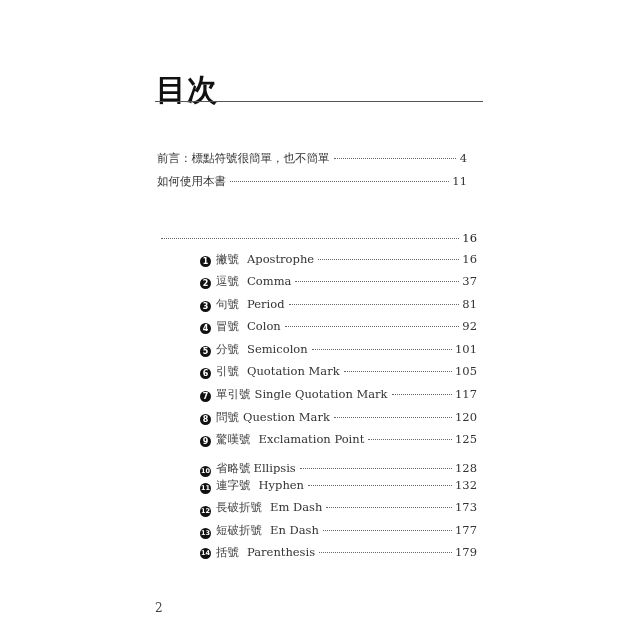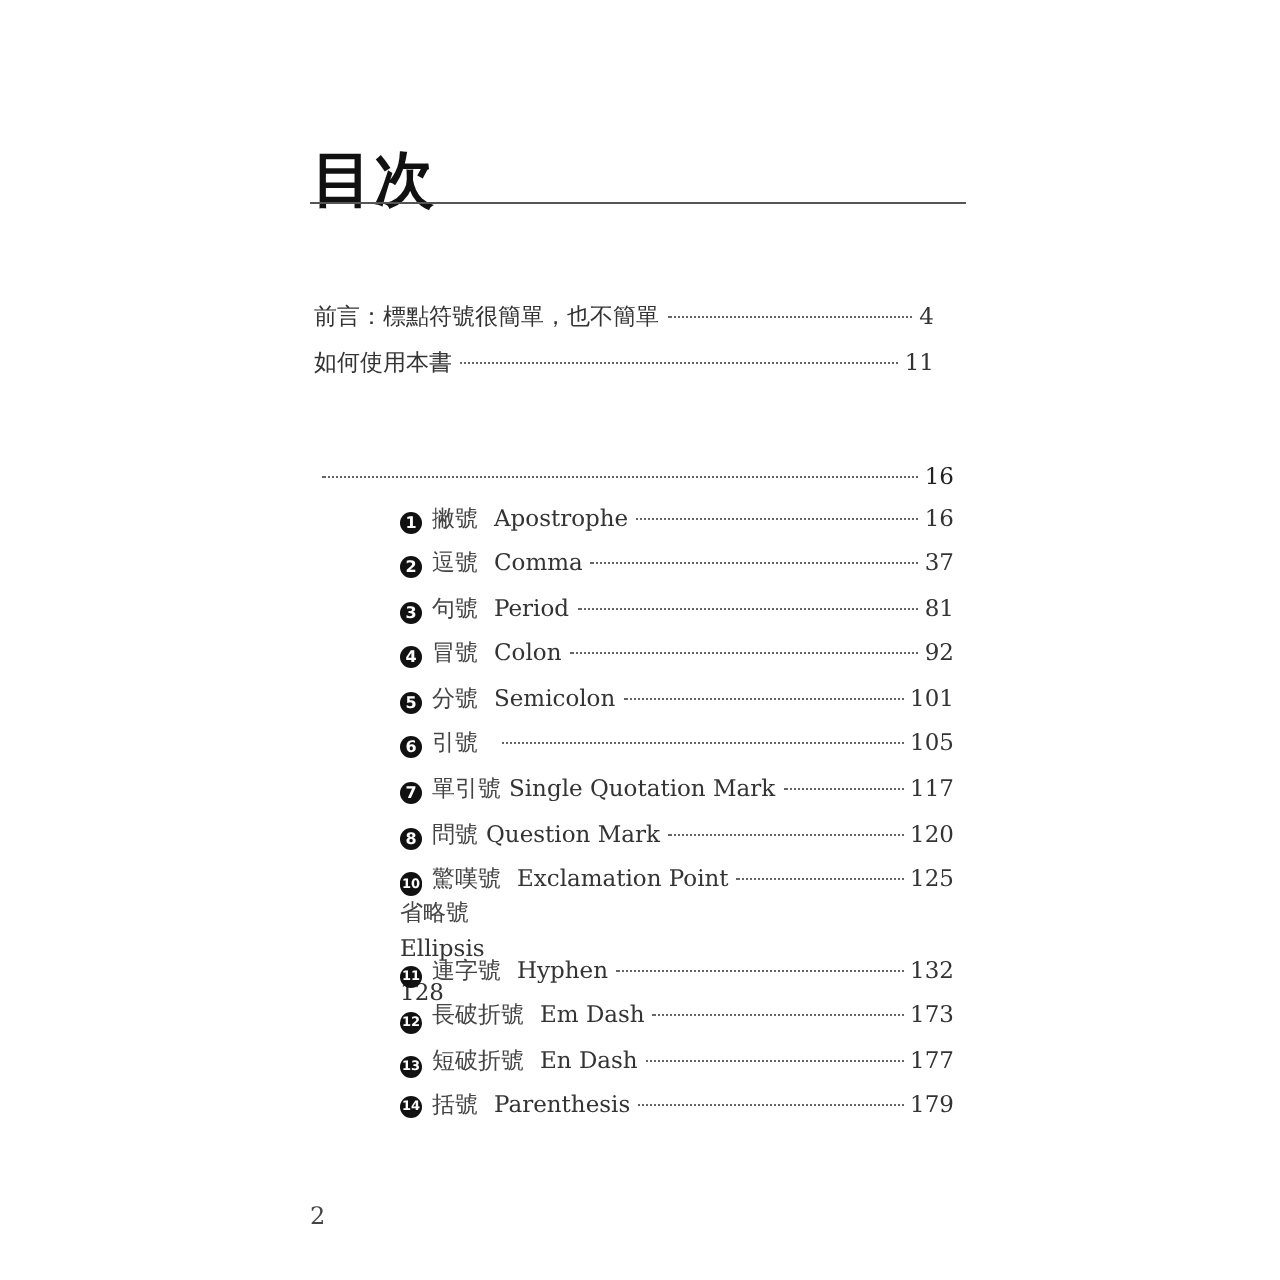--- a/index.html
+++ b/index.html
@@ -167,20 +167,21 @@
   <div class="toc-row chapter-row" style="top:340px;">
     <span class="num-badge">5</span>
     <span class="zh">分號</span>
     <span class="en">Semicolon</span>
     <span class="leader"></span>
     <span class="page-num">101</span>
   </div>
   <div class="toc-row chapter-row" style="top:362px;">
     <span class="num-badge">6</span>
     <span class="zh">引號</span>
+    <span class="en">Quotation Mark</span>
     <span class="leader"></span>
     <span class="page-num">105</span>
   </div>
   <div class="toc-row chapter-row" style="top:385px;">
     <span class="num-badge">7</span>
     <span class="zh" style="margin-right:4px;">單引號</span>
     <span class="en">Single Quotation Mark</span>
     <span class="leader"></span>
     <span class="page-num">117</span>
   </div>
@@ -191,21 +192,21 @@
     <span class="leader"></span>
     <span class="page-num">120</span>
   </div>
   <div class="toc-row chapter-row" style="top:430px;">
     <span class="num-badge">9</span>
     <span class="zh">驚嘆號</span>
     <span class="en">Exclamation Point</span>
     <span class="leader"></span>
     <span class="page-num">125</span>
   </div>
-  <div class="toc-row chapter-row" style="top:436px;flex-direction:column;">
+  <div class="toc-row chapter-row" style="top:459px;">
     <span class="num-badge" style="font-size:6.5px;">10</span>
     <span class="zh" style="margin-right:3px;">省略號</span>
     <span class="en">Ellipsis</span>
     <span class="leader"></span>
     <span class="page-num">128</span>
   </div>
   <div class="toc-row chapter-row" style="top:476px;">
     <span class="num-badge" style="font-size:6.5px;">11</span>
     <span class="zh">連字號</span>
     <span class="en">Hyphen</span>

